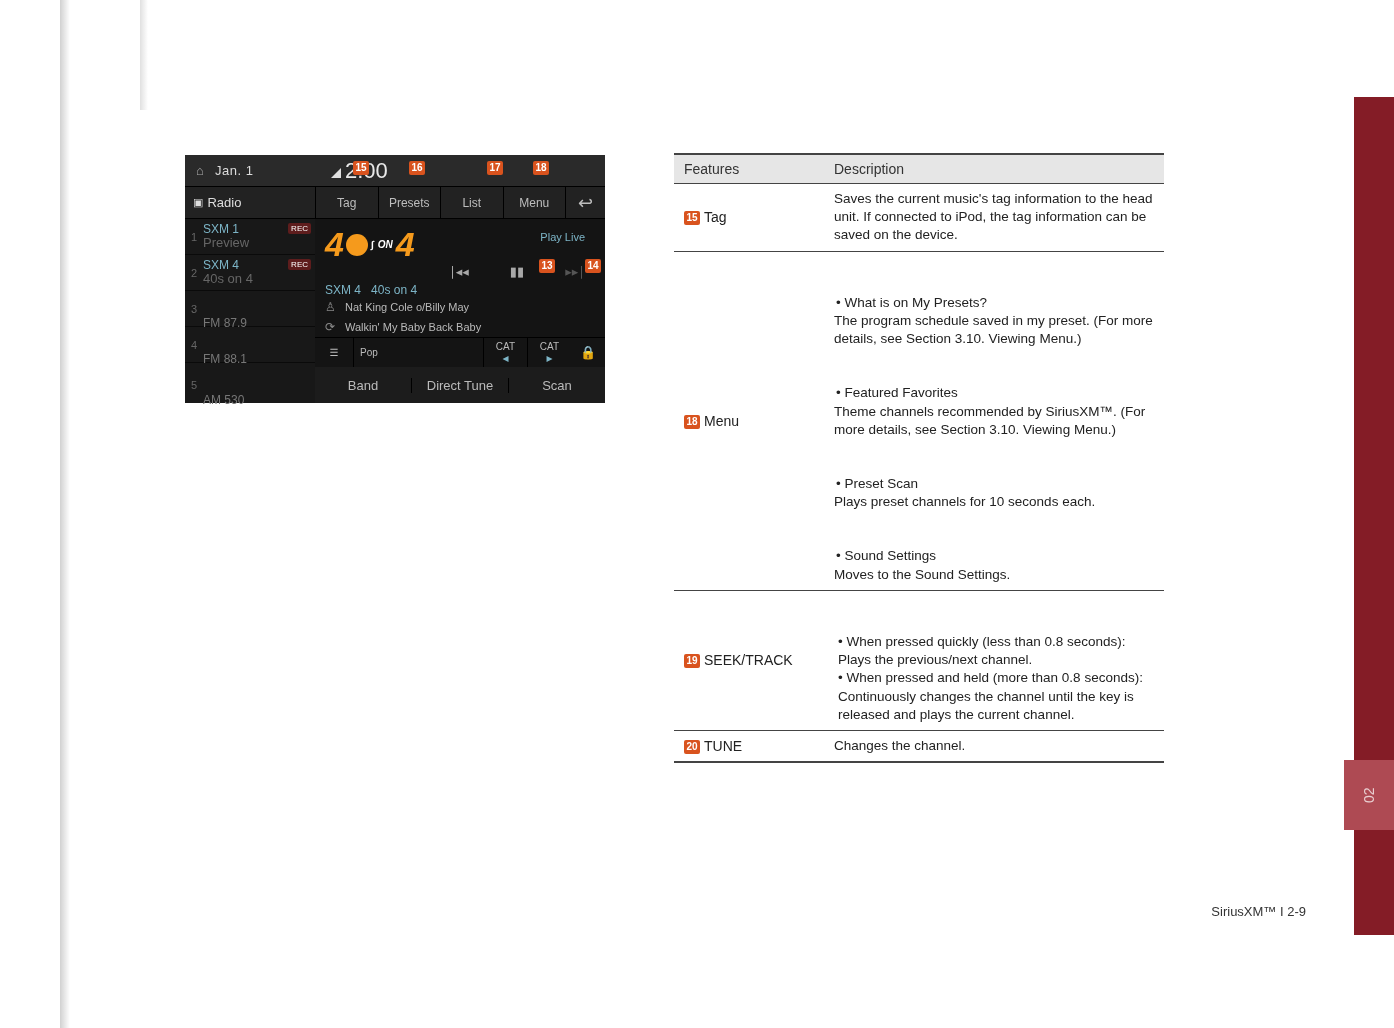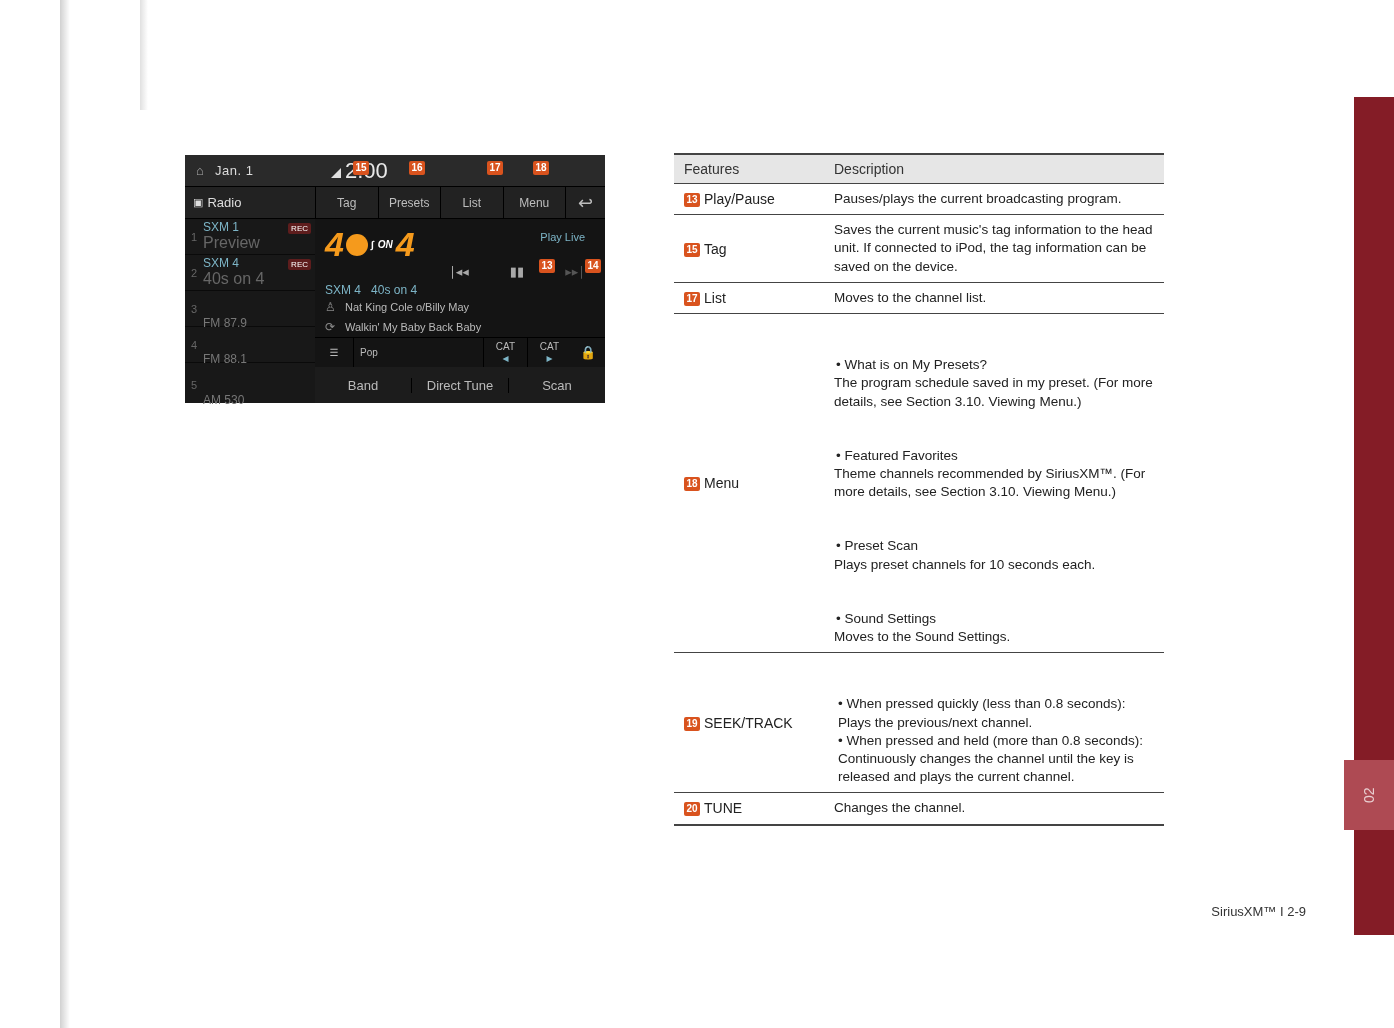--- a/index.html
+++ b/index.html
@@ -78,21 +78,21 @@
     align-items: center;
     border-bottom: 1px solid #0a0a0a;
     font-size: 11px;
     color: #888;
     position: relative;
   }
   .preset-num { width: 18px; text-align: center; color: #666; font-size: 11px;}
   .preset-txt { display:flex; flex-direction:column; line-height:1.1;}
   .preset-main { color: #7db5c7; font-size: 12px;}
   .preset-main.fm { color:#777;margin-top:31px; }
-  .preset-sub { color:#666; font-size:16px;}
+  .preset-sub { color:#666; font-size:13px;}
   .rec-badge {
     position: absolute; right: 4px; top: 4px;
     font-size: 8px; color: #fff; background:#5e1d1d;
     padding: 1px 3px; border-radius:2px;
   }
   .content-zone { position: relative; flex: 1; background:#141414;}
   .body-row { display:flex; }
   .big-ch {
     display:flex; align-items:center; gap:2px;
     padding: 6px 10px 0 10px;
@@ -337,30 +337,22 @@
 
 <table class="desc-table">
   <thead>
     <tr>
       <th>Features</th>
       <th>Description</th>
     </tr>
   </thead>
   <tbody>
     <tr>
-      <td class="feat-cell"><span class="num-badge">13</span><span>Play/Pause</span></td>
-      <td class="desc">Pauses/plays the current broadcasting program.</td>
-    </tr>
-    <tr>
       <td class="feat-cell"><span class="num-badge">15</span><span>Tag</span></td>
       <td class="desc">Saves the current music's tag information to the head unit. If connected to iPod, the tag information can be saved on the device.</td>
-    </tr>
-    <tr>
-      <td class="feat-cell"><span class="num-badge">17</span><span>List</span></td>
-      <td class="desc">Moves to the channel list.</td>
     </tr>
     <tr>
       <td class="feat-cell" style="vertical-align:middle;"><span class="num-badge">18</span><span>Menu</span></td>
       <td class="desc justify">
         <ul>
           <li>What is on My Presets?</li>
         </ul>
         <div>The program schedule saved in my preset. (For more details, see Section 3.10. Viewing Menu.)</div>
         <ul>
             <li>Featured Favorites</li>

